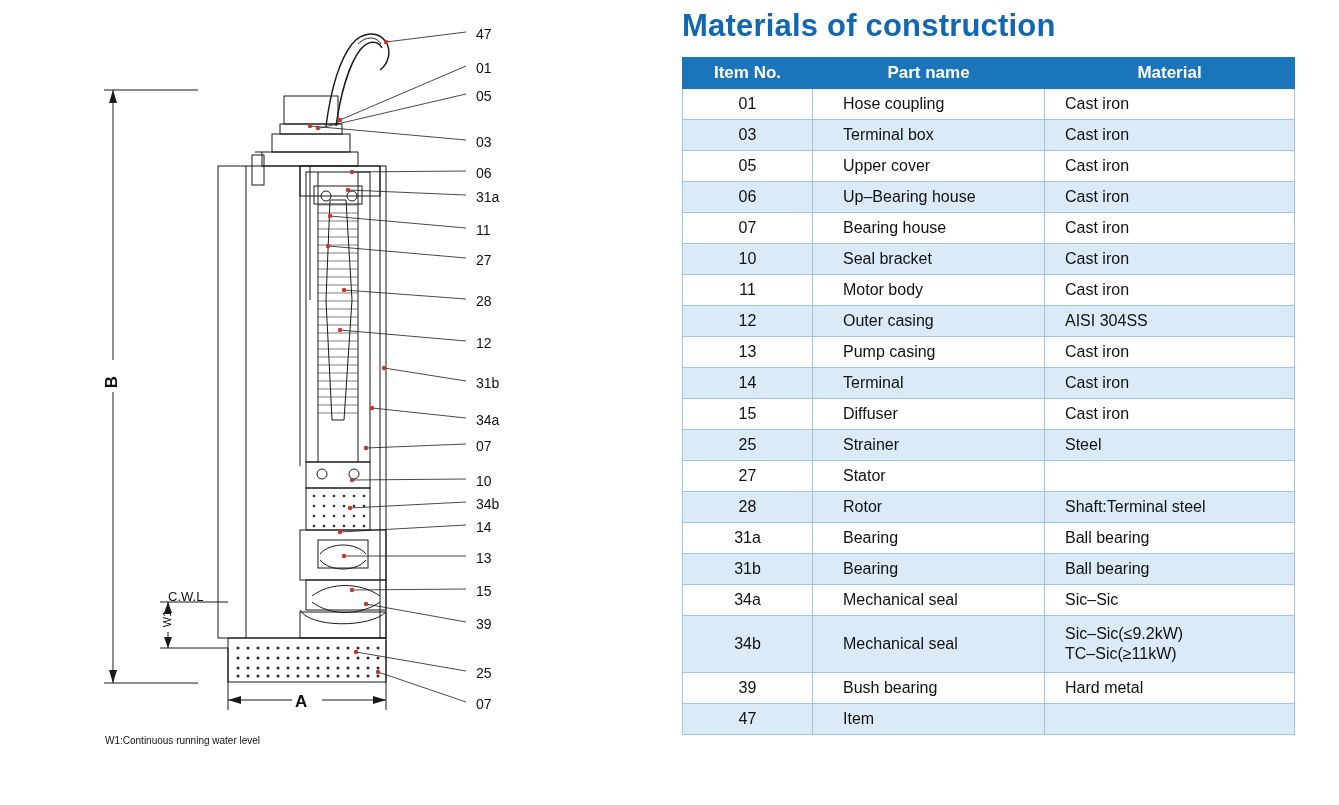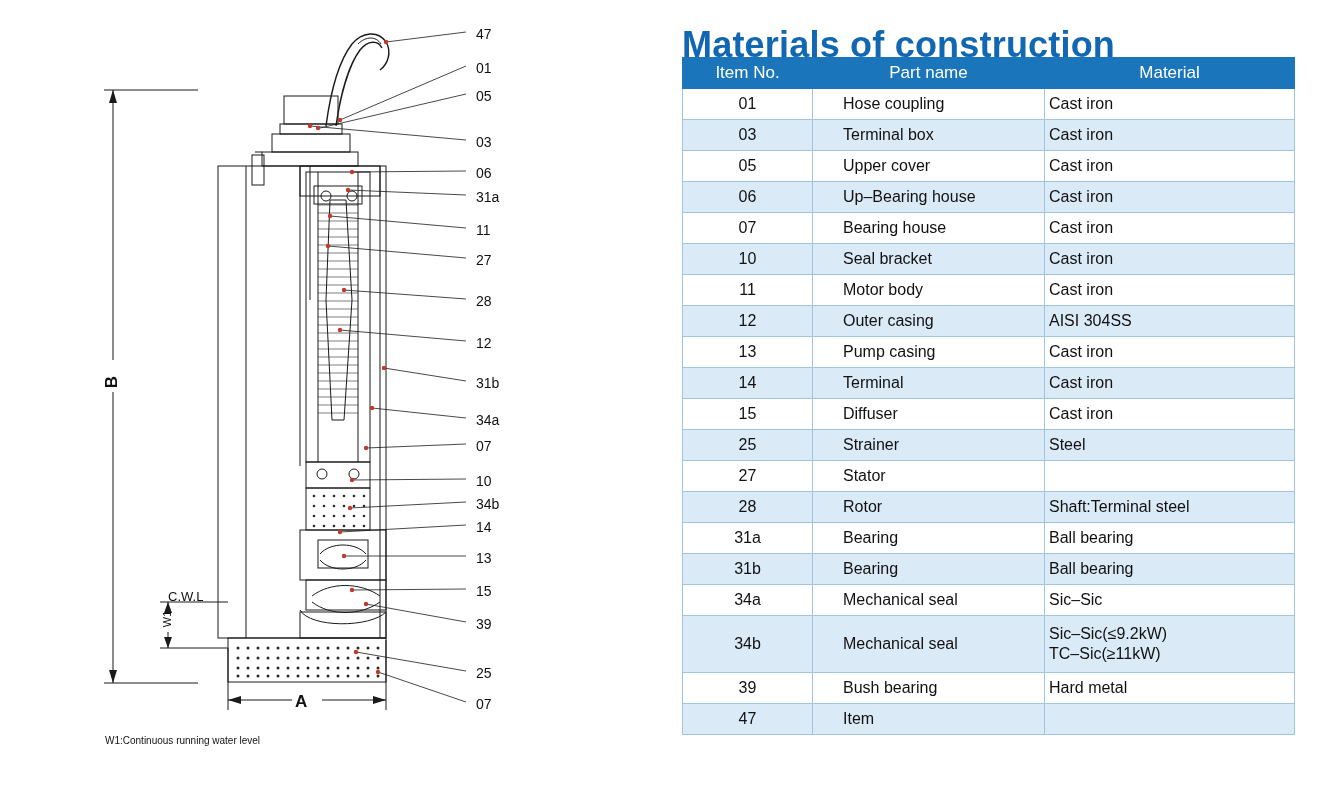--- a/index.html
+++ b/index.html
@@ -87,66 +87,65 @@
     position: absolute;
     left: 672px;
     top: 0;
     width: 640px;
     height: 805px;
   }
   #table-title {
     position: absolute;
     left: 10px;
     top: 8px;
-    font-size: 36px;
+    font-size: 31px;
     font-weight: bold;
     color: #1167b1;
     letter-spacing: 0.2px;
-    margin-top: 16px;
   }
   #materials-table {
     position: absolute;
     left: 10px;
     top: 57px;
     width: 612px;
     border-collapse: collapse;
     table-layout: fixed;
   }
   #materials-table th,
   #materials-table td {
     border: 1px solid #9fc5e3;
     font-size: 16px;
     color: #111;
     height: 30px;
     padding: 0 8px;
   }
   #materials-table thead th {
     background: #1a75bb;
     color: #ffffff;
-    font-weight: normal;
+    font-weight: bold;
     font-size: 17px;
     text-align: center;
     border: 1px solid #1a75bb;
     height: 30px;
   }
   #materials-table col.c-item { width: 130px; }
   #materials-table col.c-part { width: 232px; }
   #materials-table col.c-mat  { width: 250px; }
 
   #materials-table td.item {
     text-align: center;
   }
   #materials-table td.part {
     text-align: left;
     padding-left: 30px;
     margin-top: 45px;
   }
   #materials-table td.mat {
     text-align: left;
-    padding-left: 4px;
+    padding-left: 20px;
   }
   #materials-table tr.alt td {
     background: #dbeaf7;
   }
   #materials-table tr.tall td {
     height: 56px;
     line-height: 1.25;
   }
   .mat-two-line {
     display: block;

